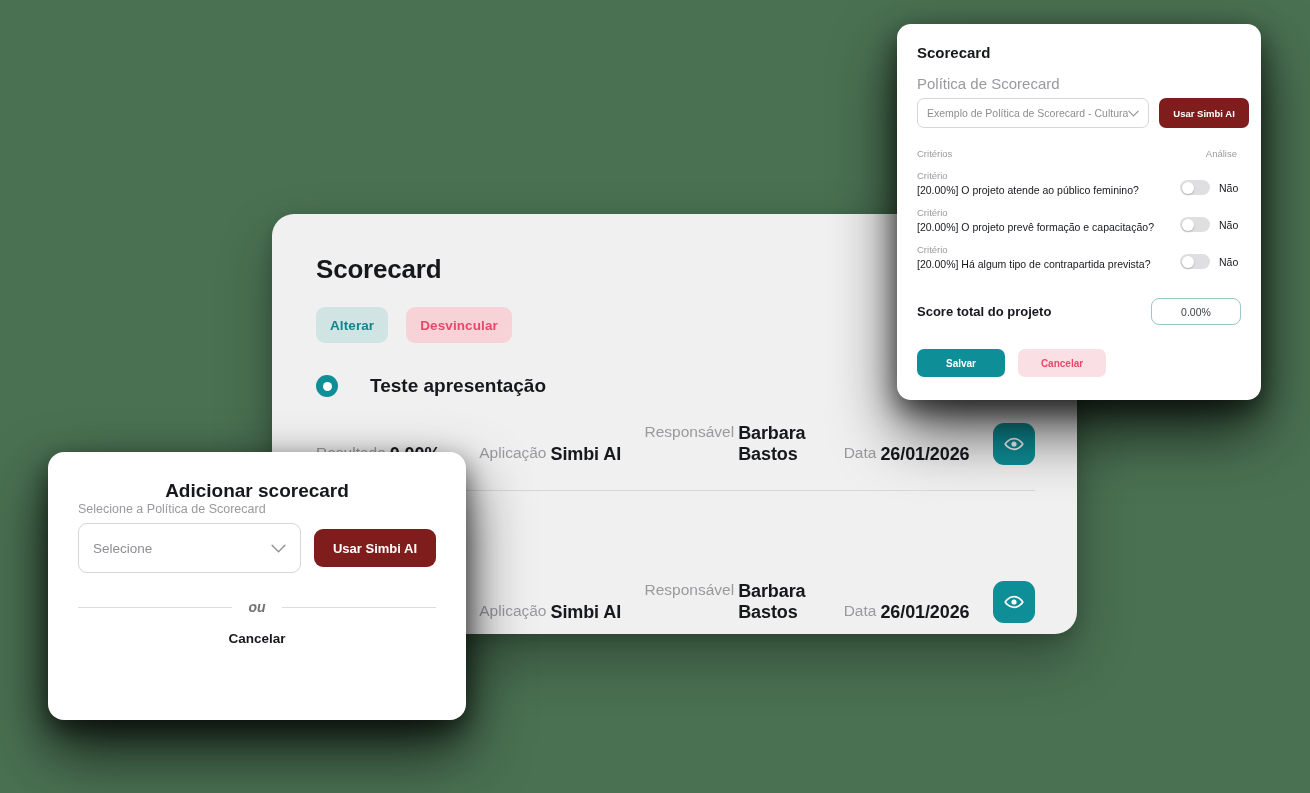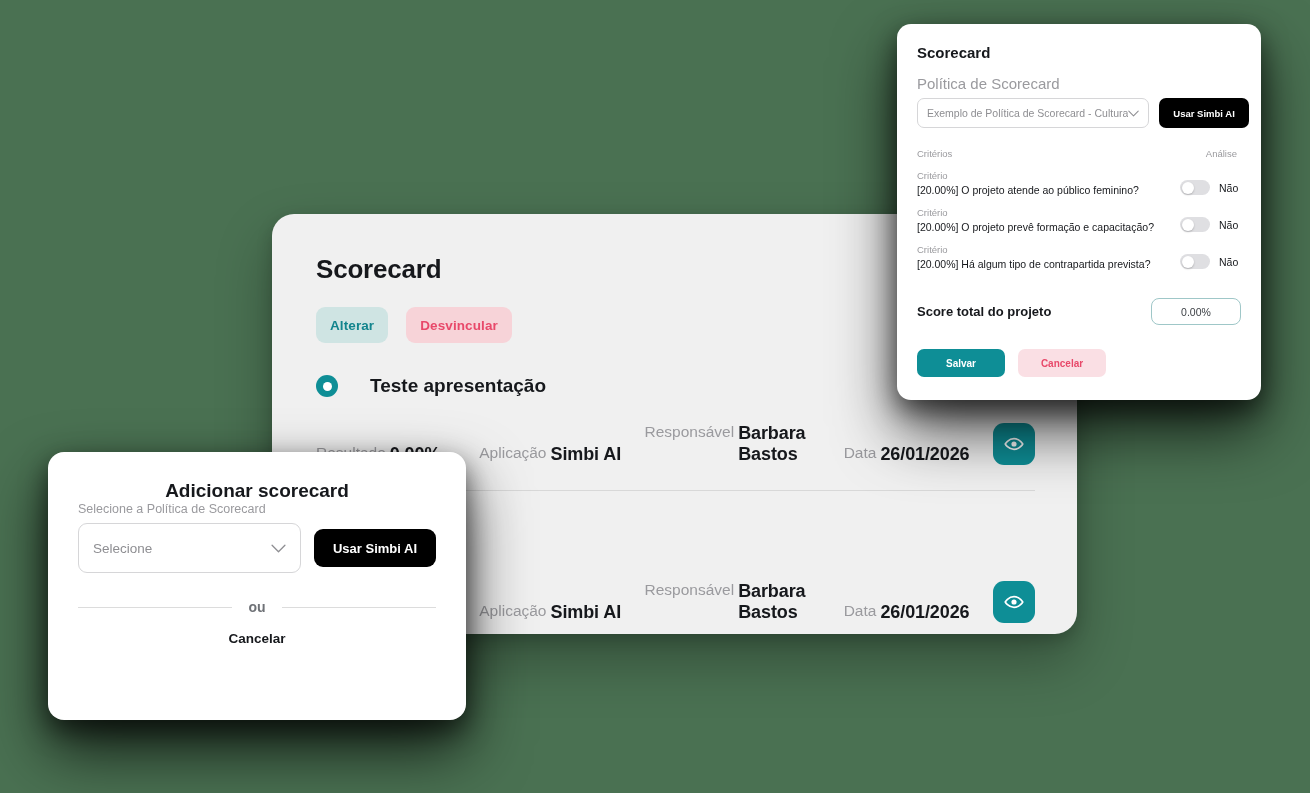--- a/index.html
+++ b/index.html
@@ -193,21 +193,21 @@
     width: 11px; height: 7px;
     flex: none;
     color: #8e8e92;
   }
   .chev svg { width: 100%; height: 100%; display: block; }
 
   .btn-simbi {
     height: 30px;
     border: none;
     border-radius: 7px;
-    background: #000000;
+    background: #7f1d1d;
     color: #ffffff;
     font-family: inherit;
     font-size: 9.5px;
     font-weight: 700;
     padding: 0 14px;
     cursor: pointer;
     white-space: nowrap;
   }
 
   .crit-head {
@@ -357,20 +357,21 @@
     border-radius: 9px;
     font-size: 13px;
     padding: 0 19px;
   }
 
   .or-row {
     display: flex;
     align-items: center;
     gap: 16px;
     margin-top: 26px;
+    font-style: italic;
   }
   .or-row .line { flex: 1; height: 1px; background: #dcdcdc; }
   .or-row .or-text {
     font-size: 14px;
     font-weight: 700;
     color: #6f7277;
   }
 
   .btn-manual {
     display: block;

